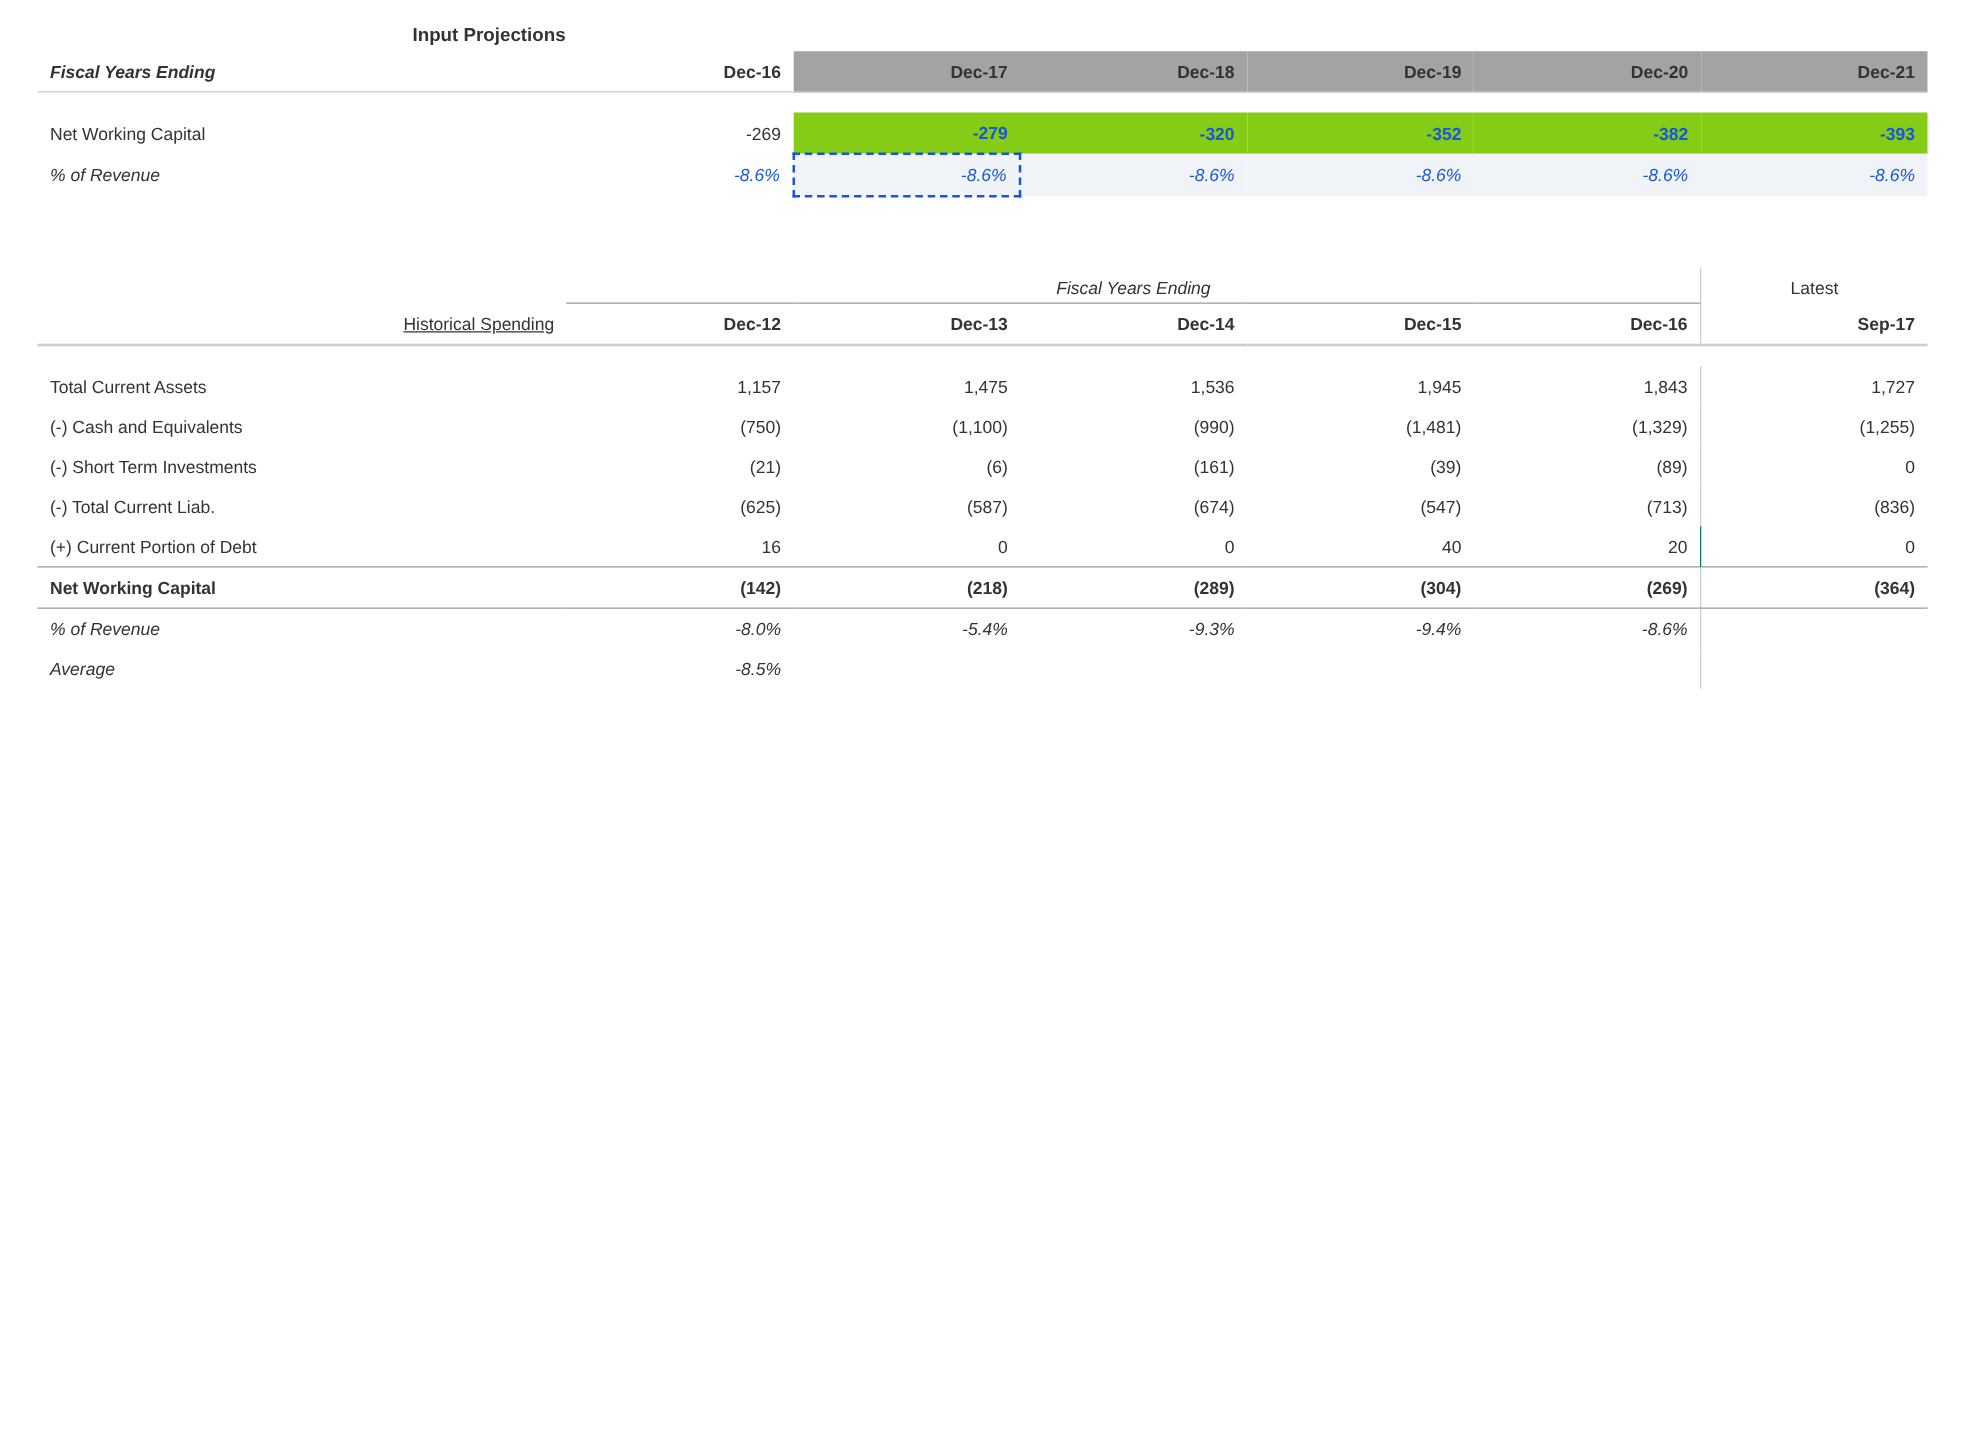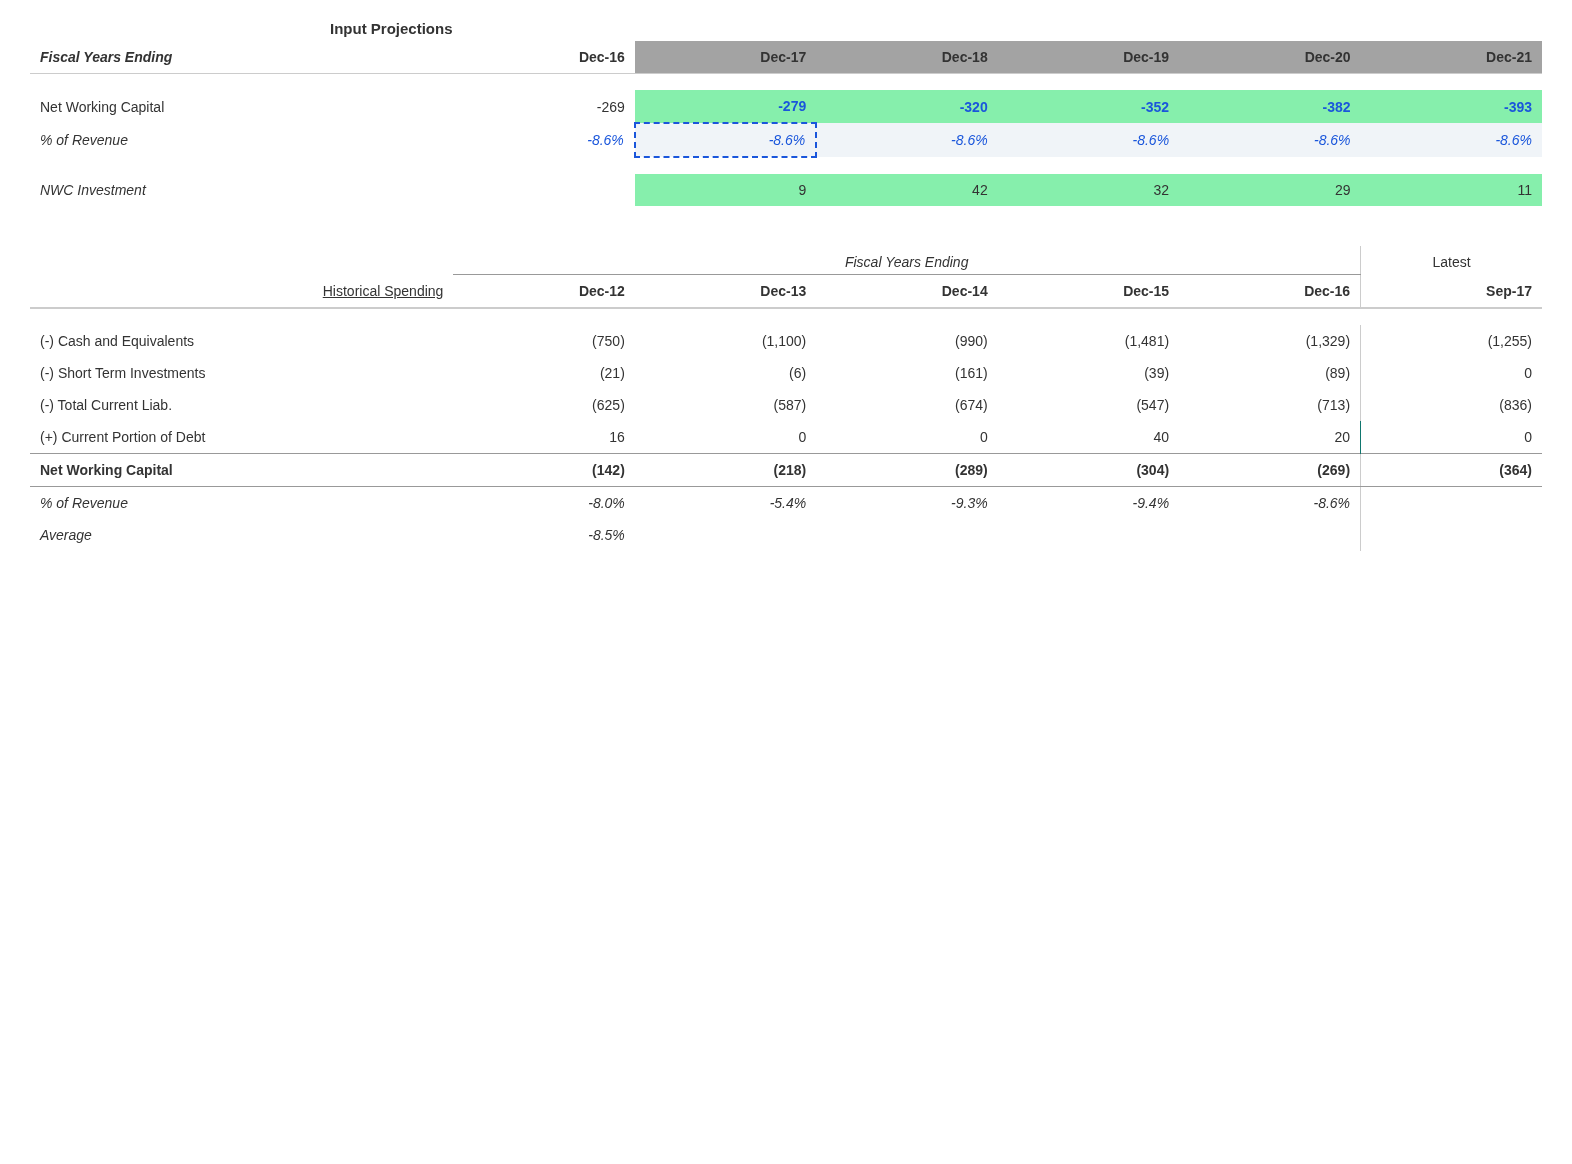--- a/index.html
+++ b/index.html
@@ -43,21 +43,21 @@
       font-weight: bold;
       font-size: 14px;
       border-bottom: 1px solid #ccc;
     }
 
     .top-table .header-row th:nth-child(n+3) {
       background-color: #a3a3a3;
     }
 
     .top-table .data-row td:nth-child(n+3) {
-      background-color: #86efac;
+      background-color: #84cc16;
     }
 
     .top-table .subrow td:nth-child(n+3) {
       background-color: #f0f4f8;
     }
 
     .top-table .italic-label {
       font-style: italic;
     }
 
@@ -185,29 +185,20 @@
         <td class="blue-italic">-8.6%</td>
         <td class="blue-italic">-8.6%</td>
         <td class="blue-italic">-8.6%</td>
         <td class="blue-italic">-8.6%</td>
       </tr>
 
       <tr>
         <td colspan="7" style="height: 12px;"></td>
       </tr>
 
-      <tr class="data-row">
-        <td class="italic-label-cell">NWC Investment</td>
-        <td></td>
-        <td>9</td>
-        <td>42</td>
-        <td>32</td>
-        <td>29</td>
-        <td>11</td>
-      </tr>
     </tbody>
   </table>
 </div>
 
 <div class="section" style="margin-top: 30px;">
 
   <table class="hist-table">
     <colgroup>
       <col style="width: 280px;">
       <col style="width: 120px;">
@@ -234,20 +225,29 @@
         <th style="border-right: 1px solid #ccc;">Dec-16</th>
         <th class="latest-col">Sep-17</th>
       </tr>
     </thead>
     <tbody>
 
       <tr>
         <td colspan="7" style="height: 10px;"></td>
       </tr>
 
+      <tr class="data-row">
+        <td>Total Current Assets</td>
+        <td>1,157</td>
+        <td>1,475</td>
+        <td>1,536</td>
+        <td>1,945</td>
+        <td style="border-right: 1px solid #ccc;">1,843</td>
+        <td class="latest-col">1,727</td>
+      </tr>
 
       <tr class="data-row">
         <td>(-) Cash and Equivalents</td>
         <td>(750)</td>
         <td>(1,100)</td>
         <td>(990)</td>
         <td>(1,481)</td>
         <td style="border-right: 1px solid #ccc;">(1,329)</td>
         <td class="latest-col">(1,255)</td>
       </tr>

